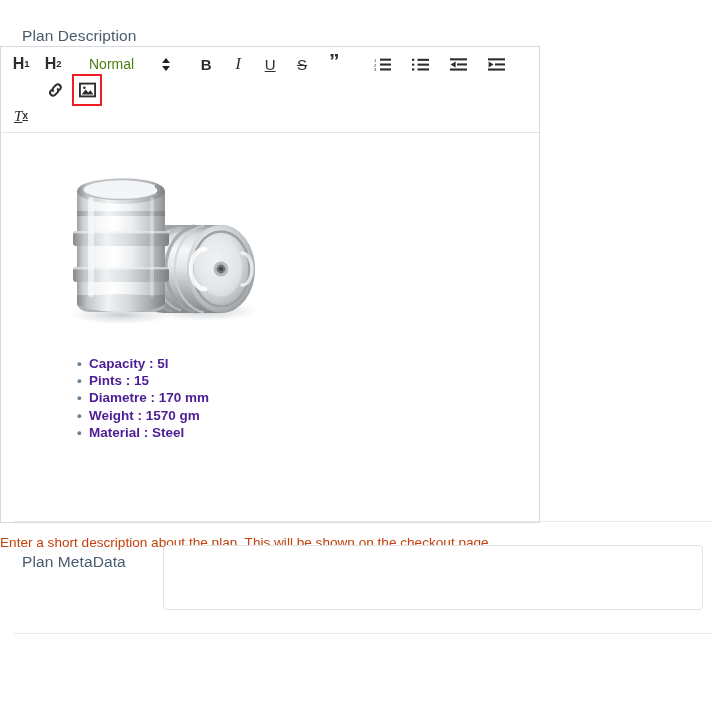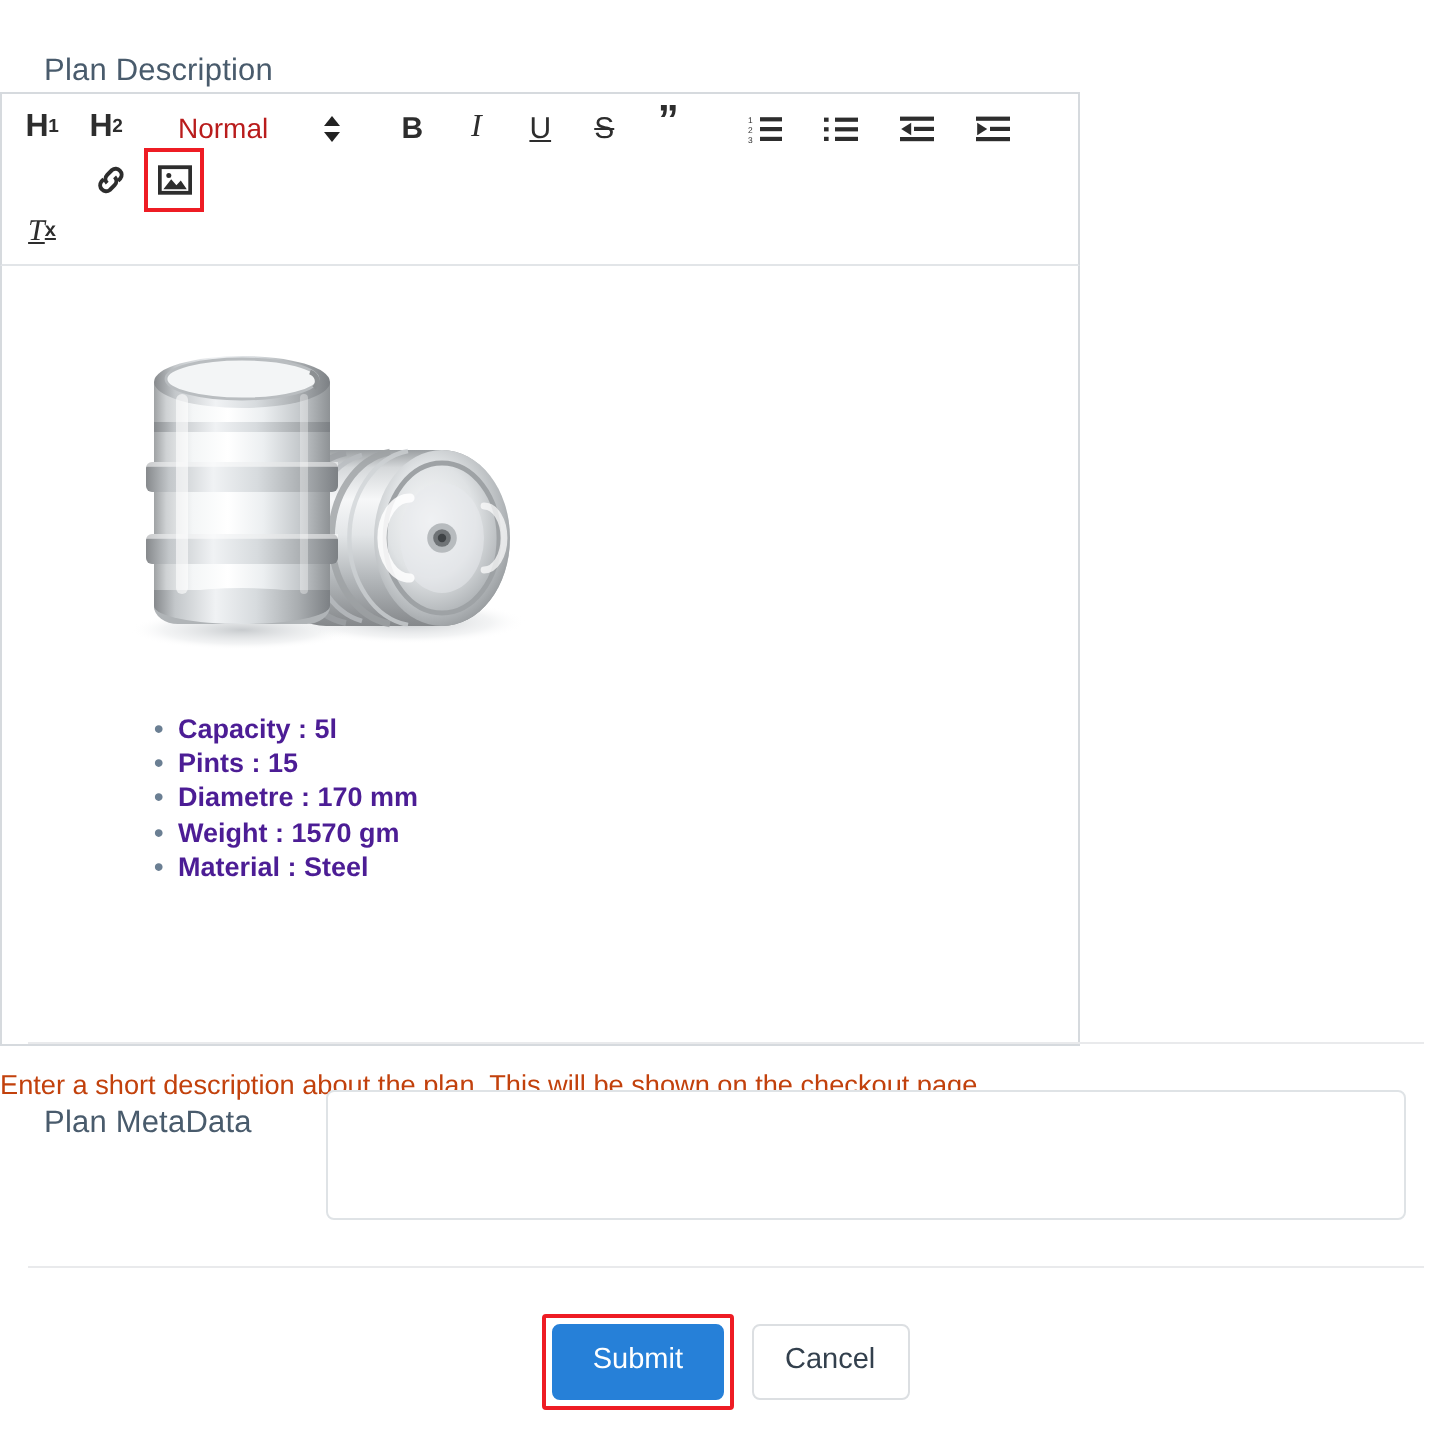--- a/index.html
+++ b/index.html
@@ -61,21 +61,21 @@
   .tb-gap-34 { width: 34px; }
 
   .h-btn { font-size: 16px; font-weight: 700; letter-spacing:-.2px; }
   .h-btn sub { font-size: 9.5px; font-weight:700; }
 
   .picker {
     display: inline-flex; align-items: center; cursor: pointer;
     height: 26px;
   }
   .picker-label {
-    color: #b91c1c;
+    color: #4d7c0f;
     font-size: 14px;
     padding-right: 28px;
   }
   .picker-chevrons { display:flex; flex-direction:column; gap:3px; }
   .chev-up, .chev-dn {
     width:0;height:0;border-left:4.5px solid transparent;border-right:4.5px solid transparent;
   }
   .chev-up { border-bottom: 5px solid #222; }
   .chev-dn { border-top: 5px solid #222; }
 
@@ -402,20 +402,14 @@
 
   <div class="divider" style="top:521px;"></div>
 
   <div class="form-row row-meta">
     <div class="field-label meta-label">Plan MetaData</div>
     <textarea class="meta-area" placeholder="" style=""></textarea>
   </div>
 
   <div class="divider" style="top:633px;"></div>
 
-  <div class="actions">
-    <span class="btn-wrap-highlight">
-      <button class="btn btn-primary">Submit</button>
-    </span>
-    <button class="btn btn-default">Cancel</button>
-  </div>
 
 </div>
 
 </body></html>

